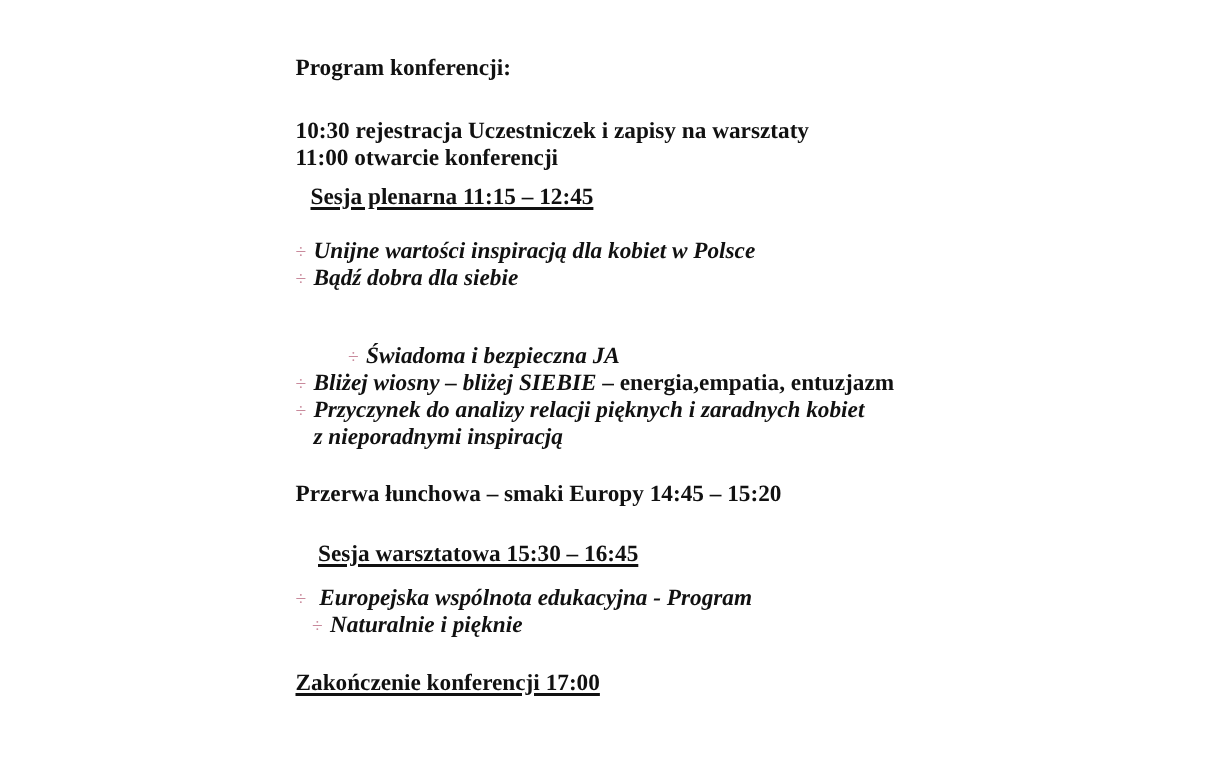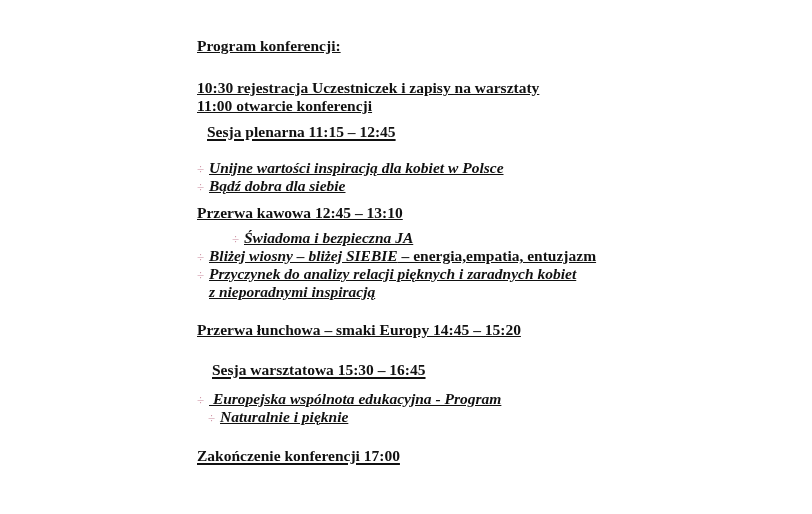--- a/index.html
+++ b/index.html
@@ -22,21 +22,20 @@
       width: 812px;
       height: 514px;
     }
     .line {
       position: absolute;
       left: 197px;
       font-size: 15.5px;
       font-weight: bold;
       white-space: nowrap;
       line-height: 18px;
-      text-decoration: underline;
     }
     .u {
       text-decoration: underline;
       text-decoration-thickness: 1.5px;
       text-underline-offset: 2px;
     }
     .it {
       font-style: italic;
     }
     .bullet {
@@ -62,21 +61,20 @@
   <div class="line" style="top:97px;">11:00 otwarcie konferencji</div>
 
   <div class="line u" style="top:123px;margin-left:10px;">Sesja plenarna 11:15 – 12:45</div>
   <div class="line it" style="top:159px;">
     <span class="bullet" style="color: rgb(201, 138, 156);">÷</span><span>Unijne wartości inspiracją dla kobiet w Polsce</span>
   </div>
   <div class="line it" style="top:177px;">
     <span class="bullet" style="color: rgb(201, 138, 156);">÷</span><span>Bądź dobra dla siebie</span>
   </div>
 
-  <div class="line" style="top:204px;">Przerwa kawowa 12:45 – 13:10</div>
   <div class="line" style="top:229px;margin-left:35px;">
     <span class="bullet" style="color: rgb(201, 138, 156);">÷</span><span class="it">Świadoma i bezpieczna JA</span>
   </div>
   <div class="line" style="top:247px;">
     <span class="bullet" style="color: rgb(201, 138, 156);">÷</span><span class="it">Bliżej wiosny – bliżej SIEBIE</span><span> – energia,empatia, entuzjazm</span>
   </div>
   <div class="line" style="top:265px;">
     <span class="bullet" style="color: rgb(201, 138, 156);">÷</span><span class="it">Przyczynek do analizy relacji pięknych i zaradnych kobiet</span>
   </div>
   <div class="line it indent" style="top:283px;">z nieporadnymi inspiracją</div>

